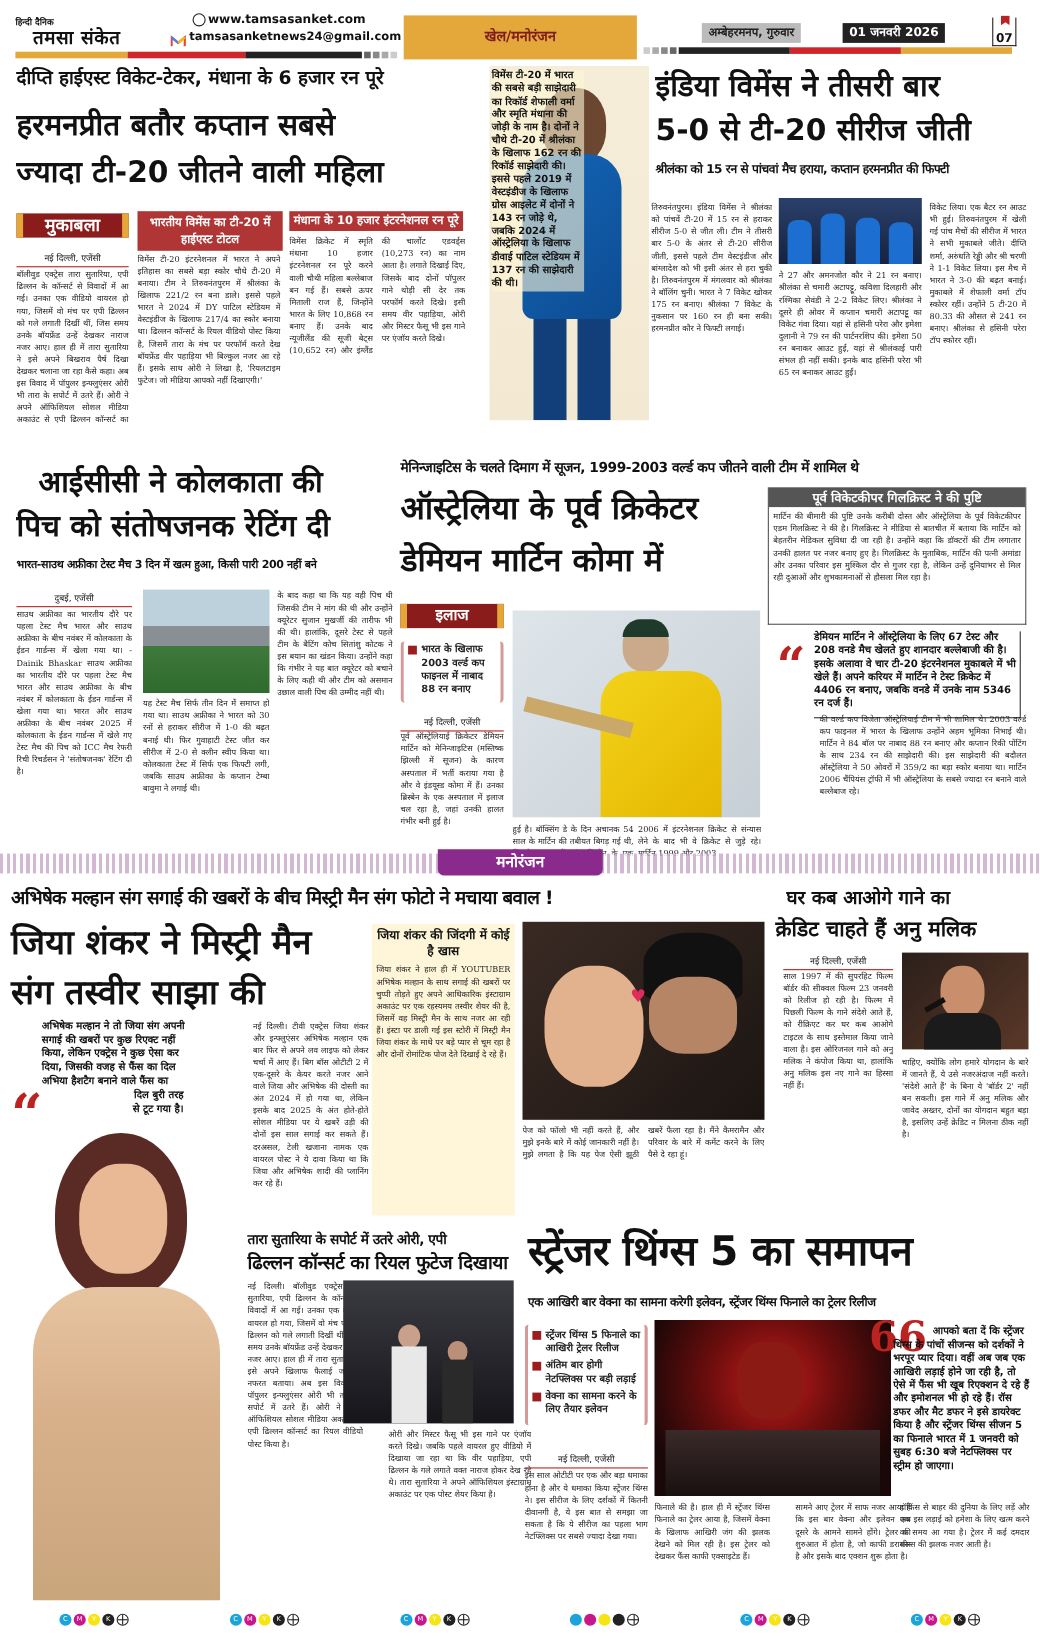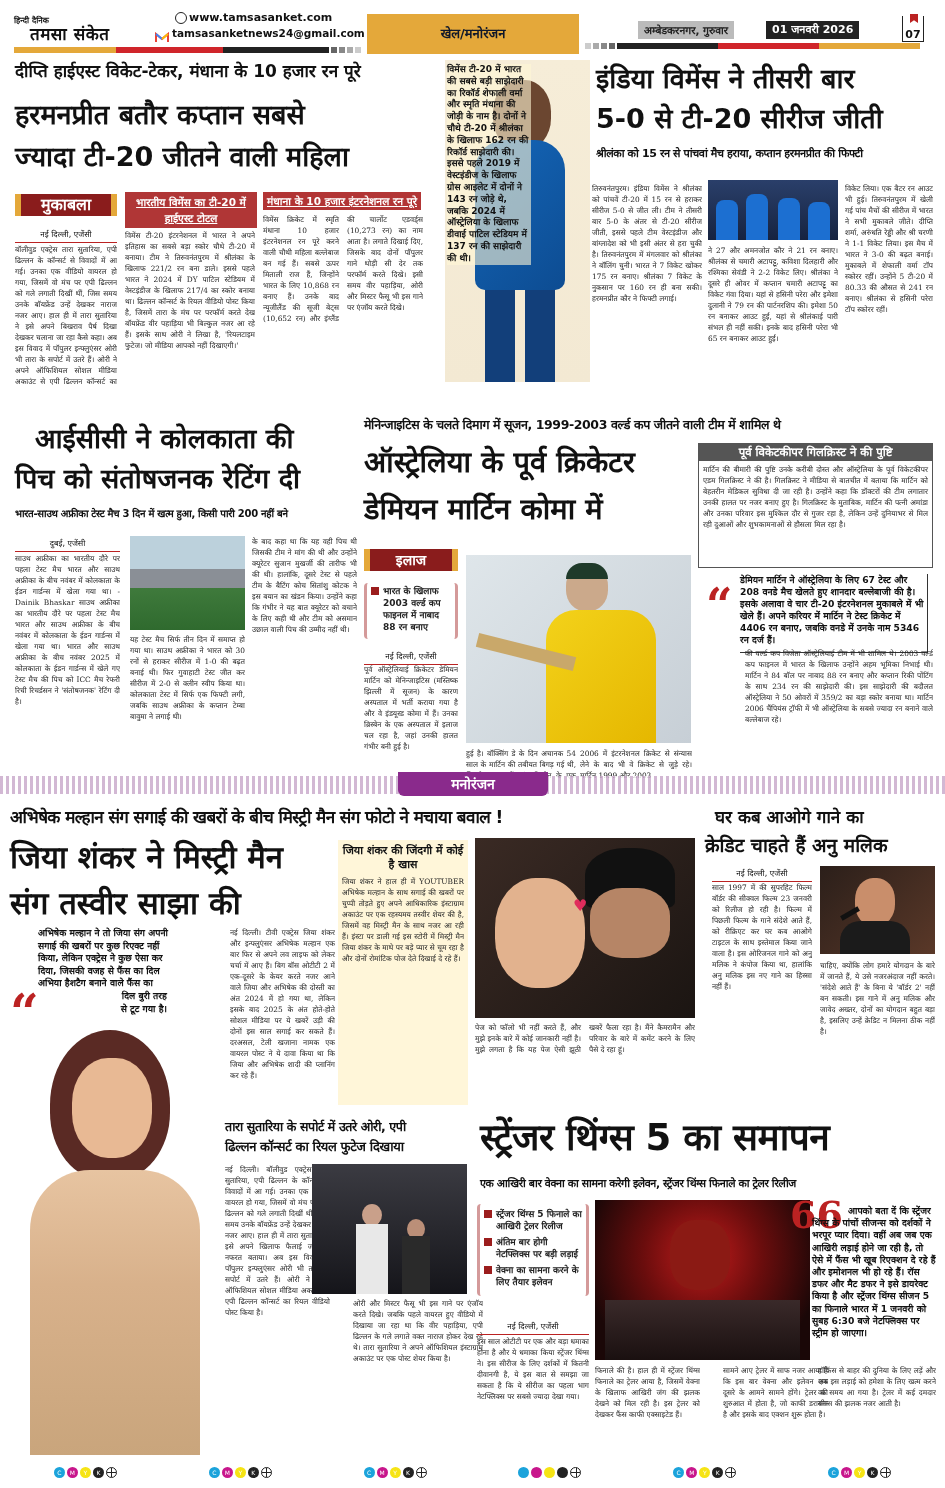--- a/index.html
+++ b/index.html
@@ -2,21 +2,21 @@
 <html><head>
 <meta charset="utf-8">
 <style>
   * { box-sizing: border-box; margin: 0; padding: 0; }
   body { width: 945px; height: 1488px; background: #fff; font-family: "DejaVu Sans", sans-serif; color: #111; position: relative; overflow: hidden; }
   .abs { position: absolute; }
   .hd { font-family: "DejaVu Sans", sans-serif; font-weight: bold; color: #111; line-height: 1.1; }
   .body-txt { font-family: "DejaVu Serif", serif; font-size: 7.4px; line-height: 11px; color: #222; text-align: justify; overflow: hidden; }
   .cols2 { column-count: 2; column-gap: 8px; }
   .img { overflow: hidden; }
-  .redbox { background: #b03636; color: #fff; font-weight: bold; text-align: center; text-decoration: underline; }
+  .redbox { background: #b03636; color: #fff; font-weight: bold; text-align: center; }
   .label-box { background: #8a1c1c; color: #fff; font-weight: bold; text-align: center; border-left: 6px solid #e4a83a; border-right: 6px solid #e4a83a; border-radius: 0; }
   .bullet { display: flex; gap: 4px; font-size: 9px; line-height: 12px; font-weight: bold; color: #222; margin-bottom: 4px; }
   .bullet .sq { width: 8px; height: 8px; background: #9b1d1d; margin-top: 2px; flex-shrink: 0; }
   .cmyk { display: flex; gap: 2px; align-items: center; }
   .cmyk span { width: 11px; height: 11px; border-radius: 50%; display: inline-block; font-size: 6px; color: #fff; text-align: center; line-height: 11px; }
   .quote-mark { font-family: "DejaVu Serif", serif; color: #b22; font-weight: bold; }
 </style>
 </head>
 <body>
 
@@ -38,41 +38,41 @@
     <div style="flex:100;background:#e4a83a;"></div>
       <div style="flex:104;background:#d0252a;"></div>
       <div style="flex:104;background:#222;"></div>
     <div style="width:6px;background:#666;margin-left:2px;"></div>
       <div style="width:6px;background:#888;margin-left:2px;"></div>
       <div style="width:6px;background:#aaa;margin-left:2px;"></div>
       <div style="width:6px;background:#ccc;margin-left:2px;"></div>
   </div>
 
   <div class="abs" style="left:367px;top:14px;width:212px;height:40px;background:#e4a83a;">
-    <div style="font-size:13px;font-weight:bold;color:#0f172a;text-align:center;line-height:40px;">खेल/मनोरंजन</div>
-  </div>
-
-  <div class="abs" style="left:638px;top:21px;height:18px;padding:0 6px;background:#bbb;font-size:10.5px;font-weight:bold;line-height:18px;color:#222;">अम्बेडकरनगर, गुरुवार</div>
+    <div style="font-size:13px;font-weight:bold;color:#7f1d1d;text-align:center;line-height:40px;">खेल/मनोरंजन</div>
+  </div>
+
+  <div class="abs" style="left:638px;top:21px;height:18px;padding:0 6px;background:#bbb;font-size:10.5px;font-weight:bold;line-height:18px;color:#222;">अम्बेहरमनप, गुरुवार</div>
   <div class="abs" style="left:766px;top:21px;height:18px;padding:0 6px;background:#222;color:#fff;font-size:11px;font-weight:bold;line-height:18px;">01 जनवरी 2026</div>
   <div class="abs" style="left:902px;top:16px;width:22px;height:26px;border:1.5px solid #222;border-top:none;">
     <div style="position:absolute;left:7px;top:-2px;width:8px;height:9px;background:#b22;clip-path:polygon(0 0,100% 0,100% 100%,50% 70%,0 100%);"></div>
     <div style="position:absolute;bottom:0;width:100%;text-align:center;font-size:11px;font-weight:bold;">07</div>
   </div>
   <div class="abs" style="left:585px;top:43px;width:335px;height:6px;display:flex;">
     <div style="width:6px;background:#ccc;margin-right:2px;"></div>
       <div style="width:6px;background:#aaa;margin-right:2px;"></div>
       <div style="width:6px;background:#888;margin-right:2px;"></div>
       <div style="width:6px;background:#666;margin-right:2px;"></div>
     <div style="flex:104;background:#222;"></div>
       <div style="flex:104;background:#d0252a;"></div>
       <div style="flex:104;background:#e4a83a;"></div>
   </div>
 </div>
 
-<div class="abs hd" style="left:15px;top:62px;font-size:17px;">दीप्ति हाईएस्ट विकेट-टेकर, मंधाना के 10 हजार रन पूरे</div>
+<div class="abs hd" style="left:15px;top:62px;font-size:17px;">दीप्ति हाईएस्ट विकेट-टेकर, मंधाना के 6 हजार रन पूरे</div>
 <div class="abs hd" style="left:15px;top:100px;font-size:27px;">हरमनप्रीत बतौर कप्तान सबसे</div>
 <div class="abs hd" style="left:15px;top:142px;font-size:27px;">ज्यादा टी-20 जीतने वाली महिला</div>
 
 <div class="abs label-box" style="left:15px;top:194px;width:102px;height:22px;font-size:16px;line-height:22px;">मुकाबला</div>
 <div class="abs" style="left:15px;top:228px;width:102px;font-size:8px;text-align:center;border-bottom:1.5px solid #b22;padding-bottom:3px;">नई दिल्ली, एजेंसी</div>
 <div class="abs body-txt" style="left:15px;top:244px;width:102px;height:142px;">बॉलीवुड एक्ट्रेस तारा सुतारिया, एपी ढिल्लन के कॉन्सर्ट से विवादों में आ गई। उनका एक वीडियो वायरल हो गया, जिसमें वो मंच पर एपी ढिल्लन को गले लगाती दिखीं थीं, जिस समय उनके बॉयफ्रेंड उन्हें देखकर नाराज नजर आए। हाल ही में तारा सुतारिया ने इसे अपने बिखराव पैर्ष दिखा देखकर चलाना जा रहा कैसे कहा। अब इस विवाद में पॉपुलर इन्फ्लुएंसर ओरी भी तारा के सपोर्ट में उतरे हैं। ओरी ने अपने ऑफिशियल सोशल मीडिया अकाउंट से एपी ढिल्लन कॉन्सर्ट का रियल वीडियो पोस्ट किया है।</div>
 
 <div class="abs redbox" style="left:125px;top:192px;width:132px;height:36px;font-size:10.5px;line-height:16px;padding-top:2px;">भारतीय विमेंस का टी-20 में हाईएस्ट टोटल</div>
 <div class="abs body-txt cols2" style="left:125px;top:230px;width:130px;height:156px;column-count:1;">विमेंस टी-20 इंटरनेशनल में भारत ने अपने इतिहास का सबसे बड़ा स्कोर चौथे टी-20 में बनाया। टीम ने तिरुवनंतपुरम में श्रीलंका के खिलाफ 221/2 रन बना डाले। इससे पहले भारत ने 2024 में DY पाटिल स्टेडियम में वेस्टइंडीज के खिलाफ 217/4 का स्कोर बनाया था। ढिल्लन कॉन्सर्ट के रियल वीडियो पोस्ट किया है, जिसमें तारा के मंच पर परफॉर्म करते देख बॉयफ्रेंड वीर पहाड़िया भी बिल्कुल नजर आ रहे हैं। इसके साथ ओरी ने लिखा है, 'रियलटाइम फुटेज। जो मीडिया आपको नहीं दिखाएगी।'</div>
 
@@ -181,21 +181,21 @@
 <div class="abs" style="left:712px;top:867px;width:100px;font-size:8px;text-align:center;border-bottom:1.5px solid #b22;padding-bottom:3px;">नई दिल्ली, एजेंसी</div>
 <div class="abs body-txt" style="left:712px;top:882px;width:100px;height:222px;">साल 1997 में की सुपरहिट फिल्म बॉर्डर की सीक्वल फिल्म 23 जनवरी को रिलीज हो रही है। फिल्म में पिछली फिल्म के गाने संदेशे आते हैं, को रीक्रिएट कर घर कब आओगे टाइटल के साथ इस्तेमाल किया जाने वाला है। इस ओरिजनल गाने को अनु मलिक ने कंपोज किया था, हालांकि अनु मलिक इस नए गाने का हिस्सा नहीं हैं।</div>
 <div class="abs img" style="left:820px;top:866px;width:115px;height:88px;background:linear-gradient(135deg,#2b1f1a,#5a3828);">
   <div style="position:absolute;left:35px;top:12px;width:40px;height:48px;border-radius:45%;background:#c98e6b;"></div>
   <div style="position:absolute;left:20px;top:55px;width:70px;height:40px;border-radius:20px 20px 0 0;background:#1b1b1b;"></div>
   <div style="position:absolute;left:20px;top:45px;width:20px;height:5px;background:#111;transform:rotate(-30deg);"></div>
 </div>
 <div class="abs body-txt" style="left:820px;top:960px;width:115px;height:145px;">चाहिए, क्योंकि लोग हमारे योगदान के बारे में जानते हैं, ये उसे नजरअंदाज नहीं करते। 'संदेशे आते हैं' के बिना ये 'बॉर्डर 2' नहीं बन सकती। इस गाने में अनु मलिक और जावेद अख्तर, दोनों का योगदान बहुत बड़ा है, इसलिए उन्हें क्रेडिट न मिलना ठीक नहीं है।</div>
 
 <div class="abs hd" style="left:225px;top:1120px;font-size:12.5px;letter-spacing:-0.4px;">तारा सुतारिया के सपोर्ट में उतरे ओरी, एपी</div>
-<div class="abs hd" style="left:225px;top:1140px;font-size:13px;letter-spacing:-0.4px;">ढिल्लन कॉन्सर्ट का रियल फुटेज दिखाया</div>
+<div class="abs hd" style="left:225px;top:1140px;font-size:17px;letter-spacing:-0.4px;">ढिल्लन कॉन्सर्ट का रियल फुटेज दिखाया</div>
 <div class="abs body-txt" style="left:225px;top:1164px;width:105px;height:290px;">नई दिल्ली। बॉलीवुड एक्ट्रेस तारा सुतारिया, एपी ढिल्लन के कॉन्सर्ट से विवादों में आ गई। उनका एक वीडियो वायरल हो गया, जिसमें वो मंच पर एपी ढिल्लन को गले लगाती दिखीं थीं, जिस समय उनके बॉयफ्रेंड उन्हें देखकर नाराज नजर आए। हाल ही में तारा सुतारिया ने इसे अपने खिलाफ फैलाई जा रही नफरत बताया। अब इस विवाद में पॉपुलर इन्फ्लुएंसर ओरी भी तारा के सपोर्ट में उतरे हैं। ओरी ने अपने ऑफिशियल सोशल मीडिया अकाउंट से एपी ढिल्लन कॉन्सर्ट का रियल वीडियो पोस्ट किया है।</div>
 <div class="abs img" style="left:312px;top:1164px;width:155px;height:130px;background:linear-gradient(180deg,#3b3b42,#15151a);">
   <div style="position:absolute;left:50px;top:40px;width:20px;height:22px;border-radius:50%;background:#c9a08a;"></div>
   <div style="position:absolute;left:44px;top:60px;width:32px;height:70px;background:#e8e8e8;"></div>
   <div style="position:absolute;left:95px;top:55px;width:18px;height:20px;border-radius:50%;background:#bb8f78;"></div>
   <div style="position:absolute;left:90px;top:72px;width:28px;height:58px;background:#2a2a2a;"></div>
 </div>
 <div class="abs body-txt" style="left:353px;top:1298px;width:130px;height:156px;">ओरी और मिस्टर फैसू भी इस गाने पर एंजॉय करते दिखे। जबकि पहले वायरल हुए वीडियो में दिखाया जा रहा था कि वीर पहाड़िया, एपी ढिल्लन के गले लगाते वक्त नाराज होकर देख रहे थे। तारा सुतारिया ने अपने ऑफिशियल इंस्टाग्राम अकाउंट पर एक पोस्ट शेयर किया है।</div>
 
 <div class="abs hd" style="left:480px;top:1118px;font-size:37px;letter-spacing:-0.5px;">स्ट्रेंजर थिंग्स 5 का समापन</div>

